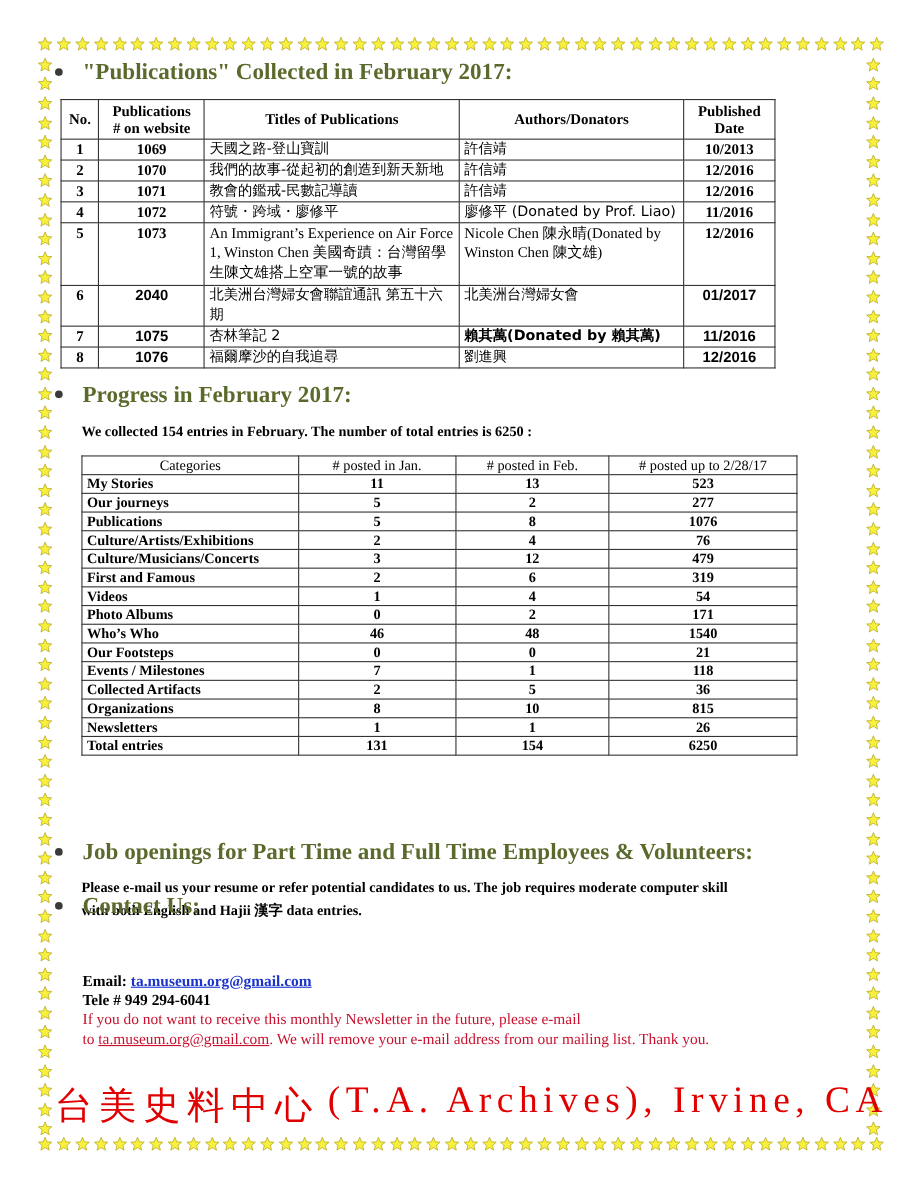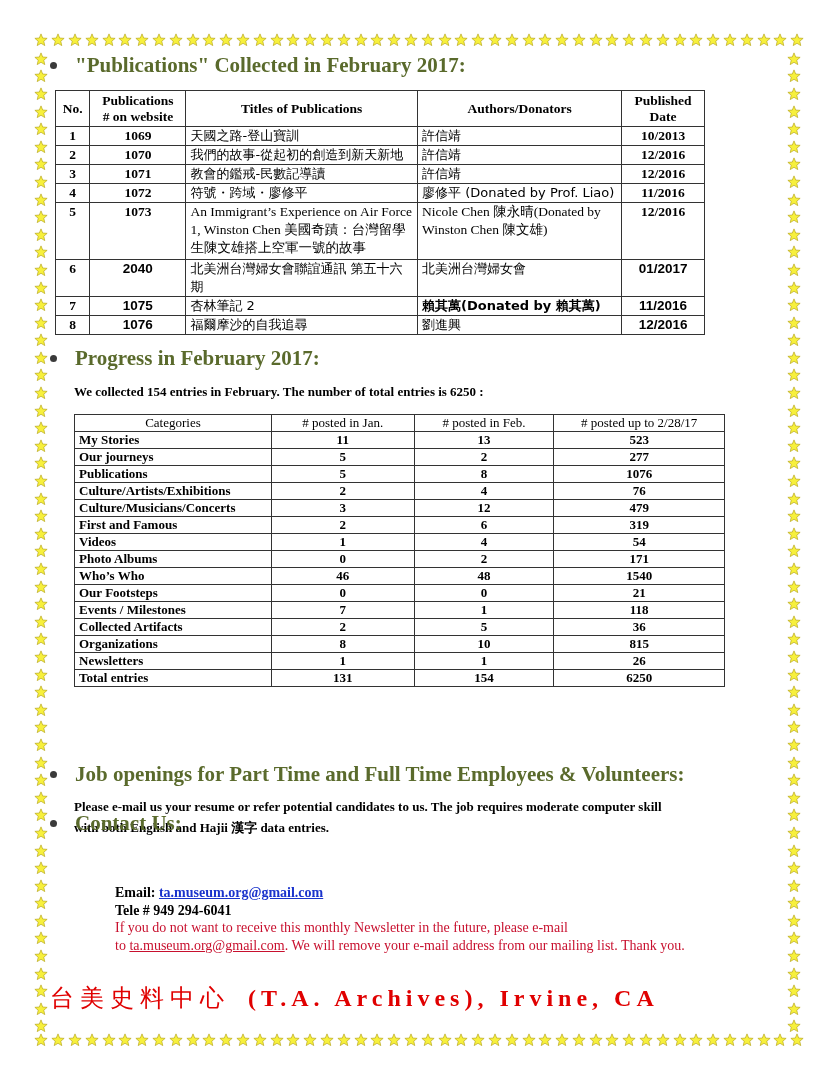--- a/index.html
+++ b/index.html
@@ -27,30 +27,30 @@
   .pub-table td.t { font-family: "DejaVu Sans", sans-serif; font-size: 13px; margin-left: 19px; }
   .pub-table td.b { font-weight: normal; }
   .pub-table td.sans { font-family: "Liberation Sans", sans-serif; }
 
   .prog-table { left: 74px; top: 414px; width: 651px; font-size: 13px; }
   .prog-table th { font-weight: bold; height: 16px; line-height: 16px; text-align: center; font-weight: normal; }
   .prog-table td { height: 16px; line-height: 16px; font-weight: bold; }
   .prog-table td.n { text-align: center; }
 
   .para { position: absolute; left: 74px; font-size: 13px; font-weight: bold; line-height: 21px; }
-  .contact { position: absolute; left: 75px; font-size: 14px; line-height: 17.5px; margin-left: 40px; }
+  .contact { position: absolute; left: 75px; font-size: 14px; line-height: 17.5px; }
   .contact .bold { font-weight: bold; }
   .contact a { color: #1a33cc; text-decoration: underline; }
   .contact .red { color: #c8102e; }
   .contact .red a { color: #c8102e; }
 
-  .footer { position: absolute; left: 50px; top: 982px; color: #e00000; font-size: 24px;
-            white-space: nowrap; display: flex; align-items: center; }
+  .footer { position: absolute; left: 50px; top: 982px; color: #e00000; font-size: 34px;
+            white-space: nowrap; display: flex; align-items: flex-start; }
   .footer .cn { font-family: "DejaVu Sans", sans-serif; letter-spacing: 6px; }
-  .footer .en { font-weight: bold; letter-spacing: 5px; margin-left: 18px; }
+  .footer .en { font-weight: normal; letter-spacing: 5px; margin-left: 8px; }
 </style>
 </head>
 <body>
 
 <div class="star-row" id="star-top" style="left:33px; top:32px;">
     <span class="star">
       <svg viewBox="0 0 24 24">
         <polygon points="12,1.5 14.9,8.6 22.5,9.2 16.7,14.1 18.5,21.6 12,17.6 5.5,21.6 7.3,14.1 1.5,9.2 9.1,8.6" fill="#f7f03c" stroke="#b8a820" stroke-width="1.2"></polygon>
       </svg>
     </span>

